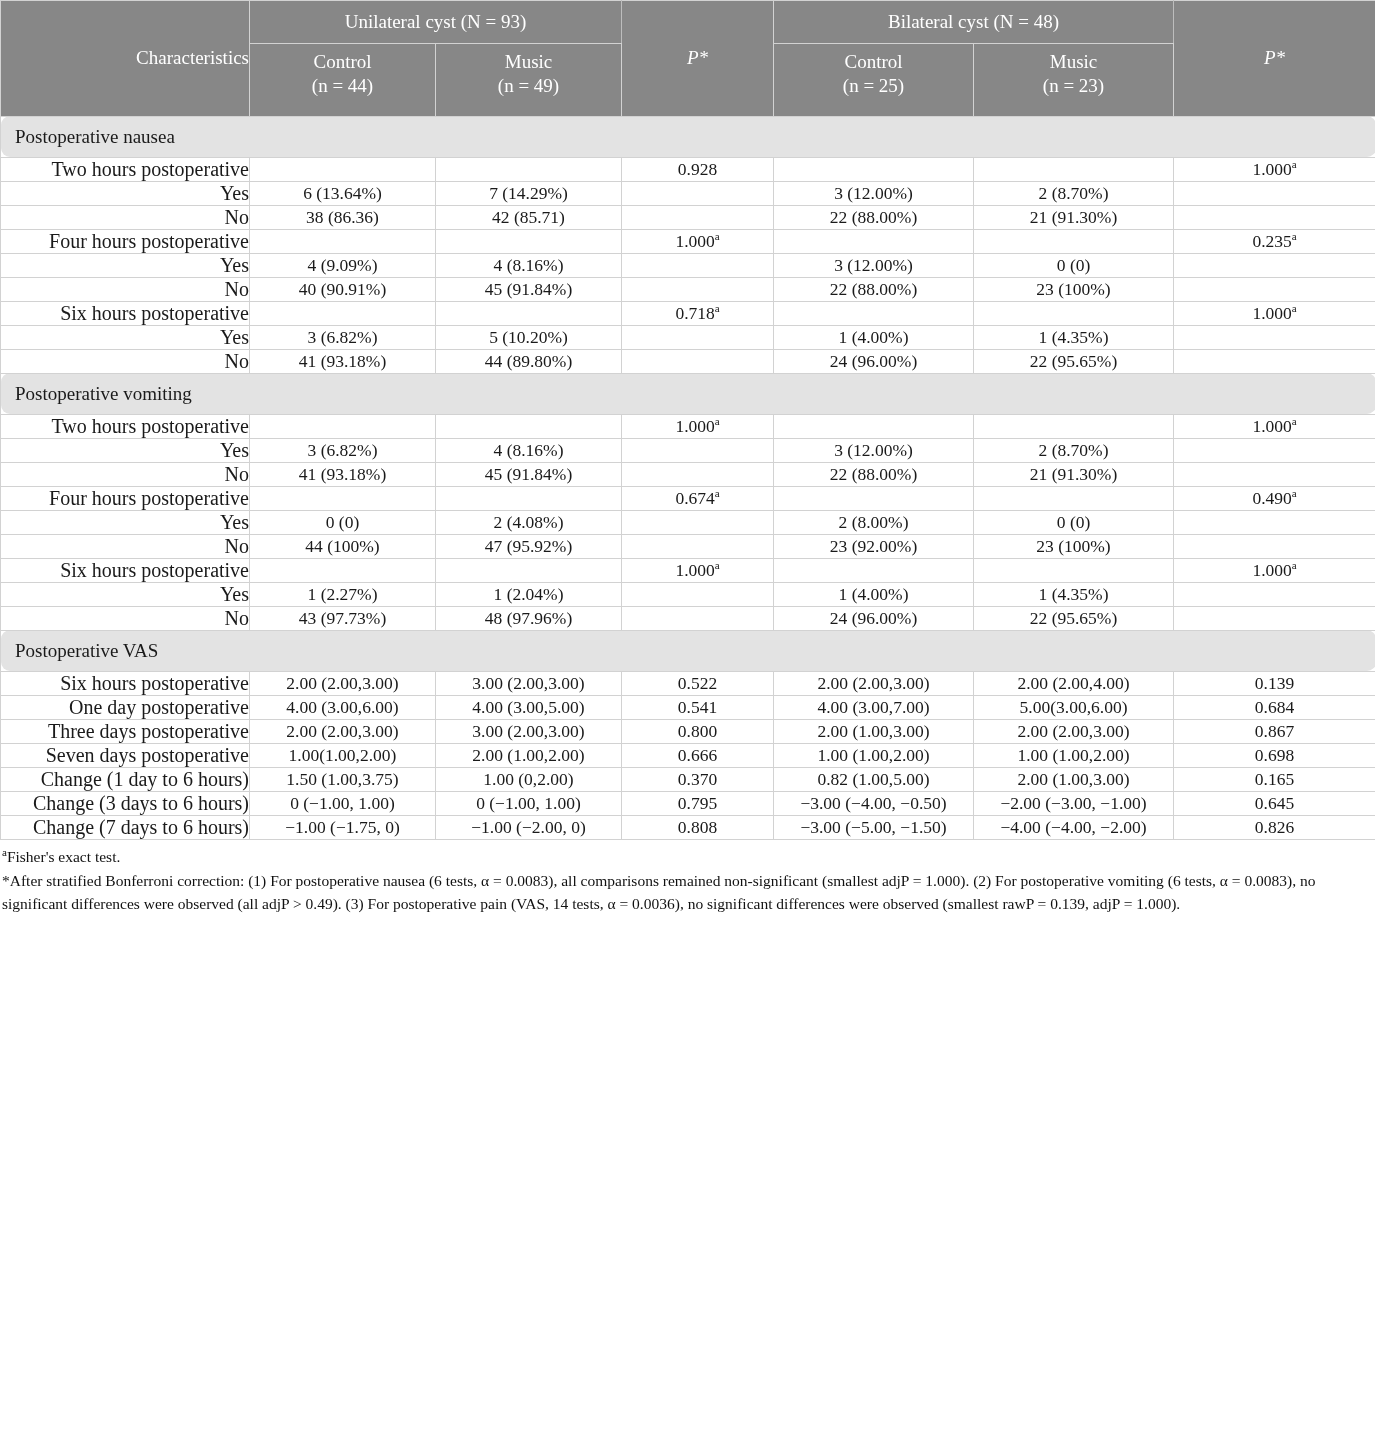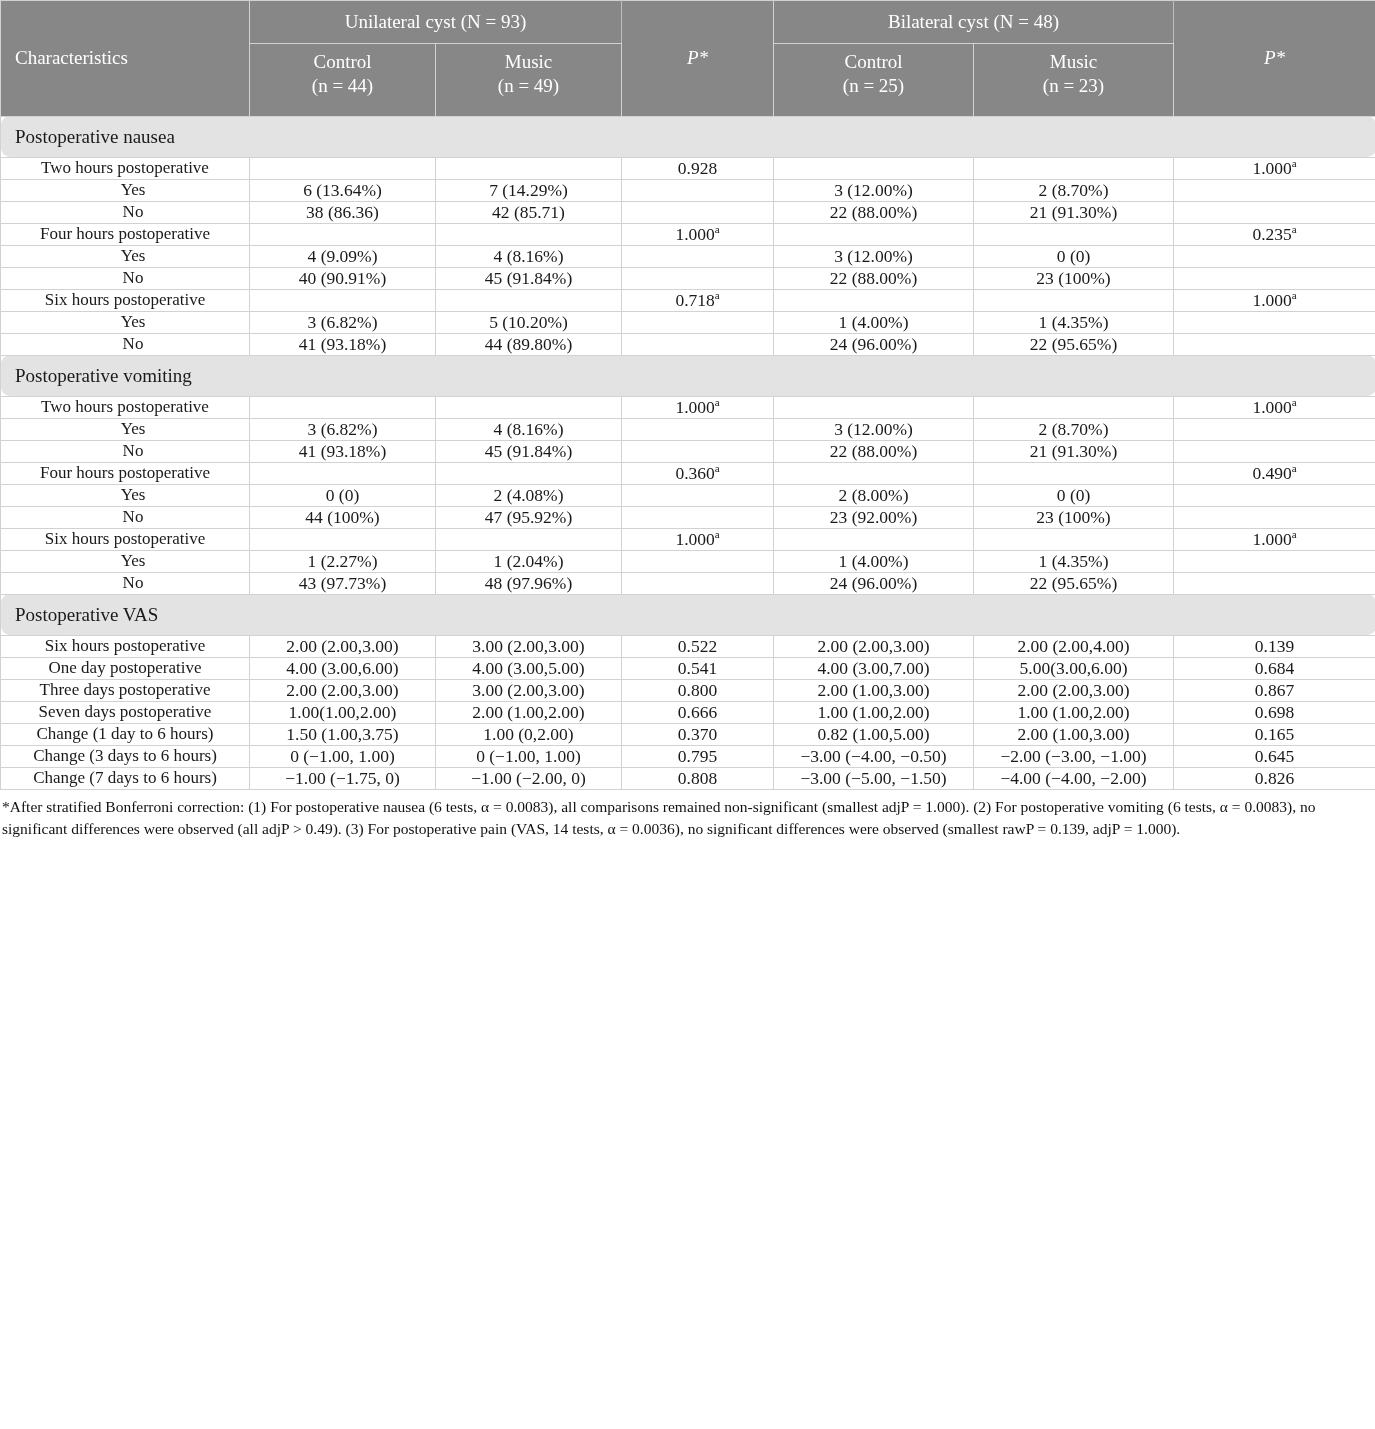--- a/index.html
+++ b/index.html
@@ -30,21 +30,21 @@
   
   thead th {
     background: #878787;
     color: #ffffff;
     font-weight: normal;
     font-size: 19px;
     border: 1px solid #878787;
     border-bottom: 1px solid #9a9a9a;
   }
   thead th.top-left {
-    text-align: left;
+    text-align: right;
     padding: 10px 0 10px 14px;
   }
   thead th.center {
     text-align: center;
     padding: 10px 6px;
   }
   thead th.sub {
     text-align: center;
     padding: 6px 6px 17px 6px;
     line-height: 1.28;
@@ -59,23 +59,23 @@
     background: #e3e3e3;
     font-size: 19px;
     padding: 9px 0 9px 14px;
     text-align: left;
     border-left: 1px solid #d2d2d2;
     border-right: 1px solid #d2d2d2;
     border-radius: 9px;
   }
   
   td.lbl {
-    text-align: center;
+    text-align: right;
     padding: 11px 0 11px 14px;
-    font-size: 17px;
+    font-size: 20px;
     margin-left: 32px;
   }
   td.lbl.indent {
     padding-left: 16px;
   }
   td.val {
     text-align: center;
     padding: 11px 4px;
     font-size: 17.5px;
   }
@@ -262,21 +262,21 @@
           <td class="val"><span>45 (91.84%)</span></td>
           <td class="val"><span></span></td>
           <td class="val"><span>22 (88.00%)</span></td>
           <td class="val"><span>21 (91.30%)</span></td>
           <td class="val"><span></span></td>
         </tr>
         <tr>
           <td class="lbl">Four hours postoperative</td>
           <td class="val"><span></span></td>
           <td class="val"><span></span></td>
-          <td class="val"><span>0.360</span><sup>a</sup></td>
+          <td class="val"><span>0.674</span><sup>a</sup></td>
           <td class="val"><span></span></td>
           <td class="val"><span></span></td>
           <td class="val"><span>0.490</span><sup>a</sup></td>
         </tr>
         <tr>
           <td class="lbl indent">Yes</td>
           <td class="val"><span>0 (0)</span></td>
           <td class="val"><span>2 (4.08%)</span></td>
           <td class="val"><span></span></td>
           <td class="val"><span>2 (8.00%)</span></td>
@@ -382,15 +382,16 @@
           <td class="val"><span>−1.00 (−2.00, 0)</span></td>
           <td class="val"><span>0.808</span></td>
           <td class="val"><span>−3.00 (−5.00, −1.50)</span></td>
           <td class="val"><span>−4.00 (−4.00, −2.00)</span></td>
           <td class="val"><span>0.826</span></td>
         </tr>
       </tbody>
   </table>
 
   <div class="notes">
+    <p><span class="fn-marker">a</span><span>Fisher's exact test.</span></p>
     <p>*After stratified Bonferroni correction: (1) For postoperative nausea (6 tests, α = 0.0083), all comparisons remained non-significant (smallest adjP = 1.000). (2) For postoperative vomiting (6 tests, α = 0.0083), no significant differences were observed (all adjP &gt; 0.49). (3) For postoperative pain (VAS, 14 tests, α = 0.0036), no significant differences were observed (smallest rawP = 0.139, adjP = 1.000).</p>
   </div>
 </div>
 
 </body></html>

